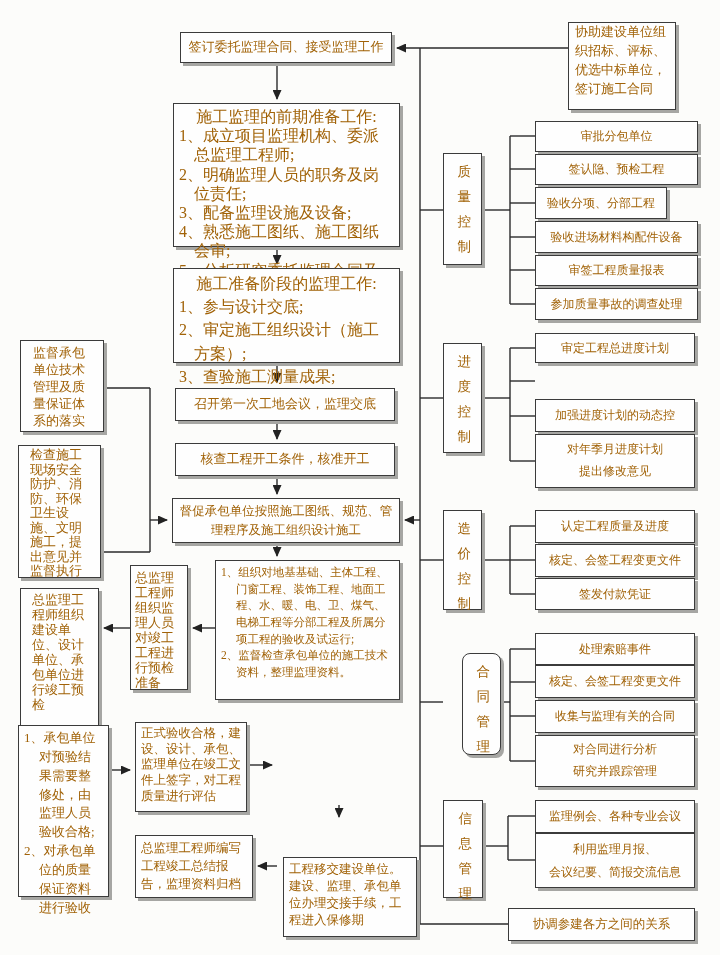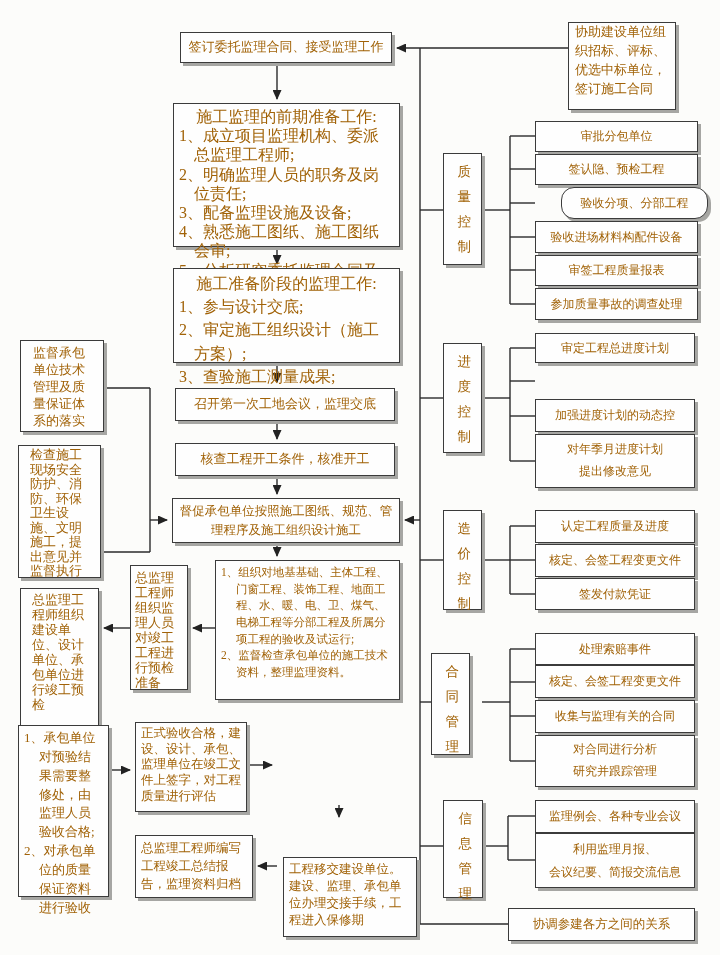--- a/index.html
+++ b/index.html
@@ -164,26 +164,26 @@
 
   <div class="box blk f125" style="left:277px;top:857px;width:134px;height:80px;line-height:1.35;margin-left:6px;">工程移交建设单位。建设、监理、承包单位办理交接手续，工程进入保修期</div>
 
   <div class="box blk f125" style="left:135px;top:835px;width:118px;height:63px;line-height:1.45;">总监理工程师编写工程竣工总结报告，监理资料归档</div>
 
   <div class="box center f125" style="left:508px;top:908px;width:187px;height:33px;">协调参建各方之间的关系</div>
 
   <div class="box vlabel" style="left:443px;top:153px;width:39px;height:112px;">质量控制</div>
   <div class="box vlabel" style="left:443px;top:343px;width:39px;height:110px;">进度控制</div>
   <div class="box vlabel" style="left:443px;top:510px;width:39px;height:100px;">造价控制</div>
-  <div class="box vlabel" style="left:431px;top:653px;width:39px;height:102px;">合同管理</div>
+  <div class="box vlabel" style="left:462px;top:653px;width:39px;height:102px;border-radius:8px;">合同管理</div>
   <div class="box vlabel" style="left:443px;top:800px;width:40px;height:98px;">信息管理</div>
 
   <div class="box center item" style="left:535px;top:121px;width:163px;height:31px;">审批分包单位</div>
   <div class="box center item" style="left:535px;top:154px;width:163px;height:31px;">签认隐、预检工程</div>
-  <div class="box center item" style="left:561px;top:187px;width:147px;height:32px;border-radius:13px;">验收分项、分部工程</div>
+  <div class="box center item" style="left:535px;top:187px;width:132px;height:32px;">验收分项、分部工程</div>
   <div class="box center item" style="left:535px;top:221px;width:163px;height:32px;">验收进场材料构配件设备</div>
   <div class="box center item" style="left:535px;top:255px;width:163px;height:31px;">审签工程质量报表</div>
   <div class="box center item" style="left:535px;top:288px;width:163px;height:32px;">参加质量事故的调查处理</div>
 
   <div class="box center item" style="left:535px;top:333px;width:160px;height:30px;">审定工程总进度计划</div>
   <div class="box center item" style="left:535px;top:399px;width:160px;height:33px;">加强进度计划的动态控</div>
   <div class="box center item pre" style="left:535px;top:434px;width:160px;height:54px;line-height:1.8;">对年季月进度计划
 提出修改意见</div>
 
   <div class="box center item" style="left:535px;top:510px;width:160px;height:33px;">认定工程质量及进度</div>

